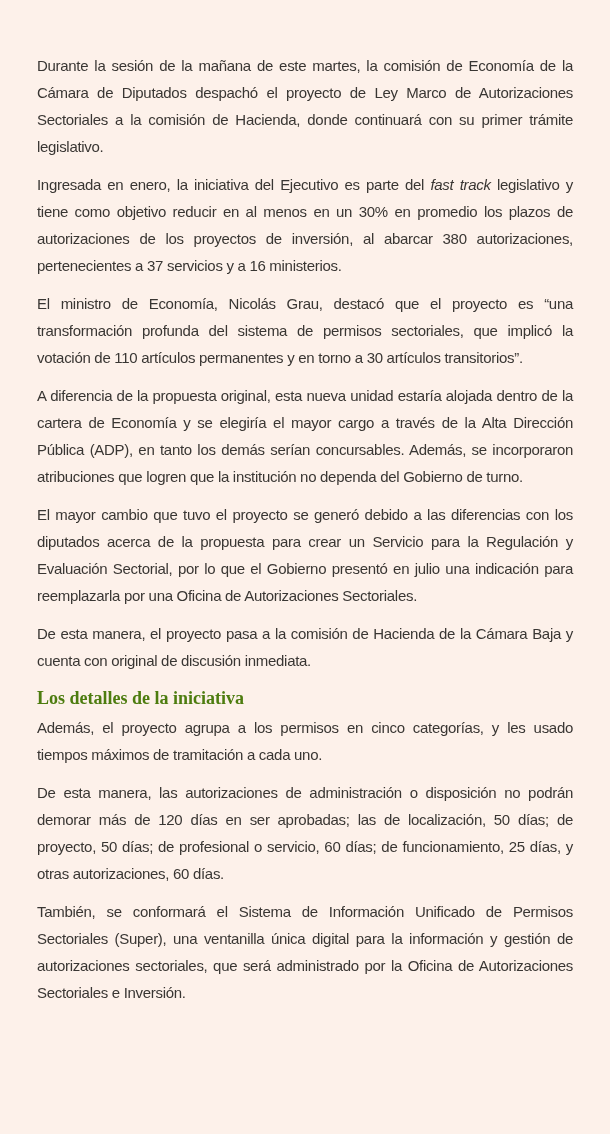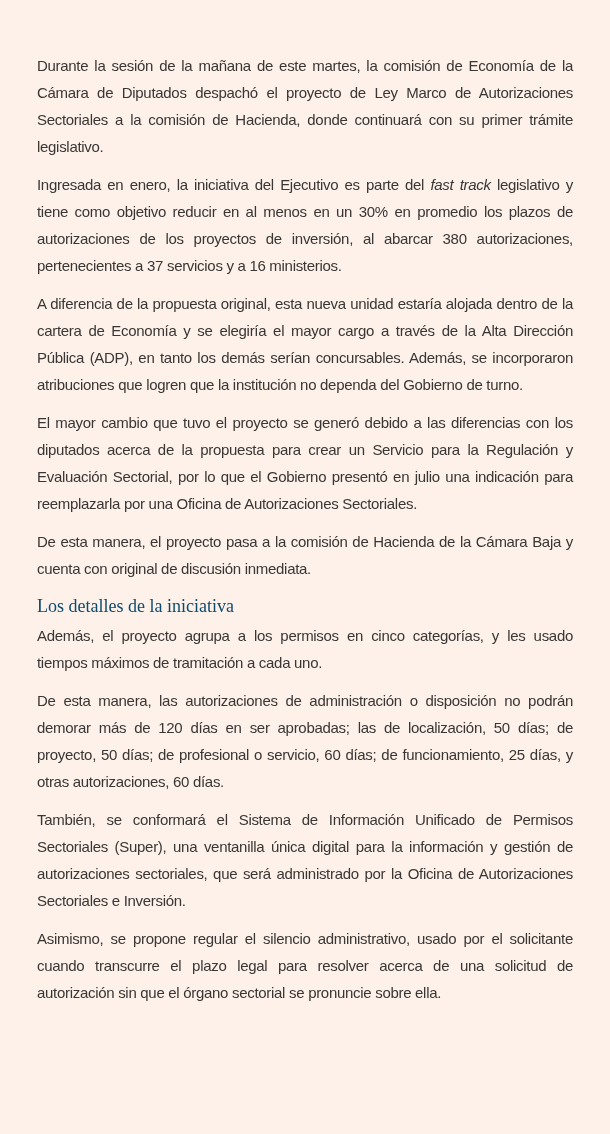--- a/index.html
+++ b/index.html
@@ -30,49 +30,49 @@
     text-justify: inter-word;
   }
   .article p.gap-before {
     margin-top: 10px;
   }
   .article em.inline-italic {
   }
   .section-heading {
     font-family: "Liberation Serif", serif;
     font-size: 18px;
-    font-weight: 400;
+    font-weight: 700;
     line-height: 27px;
     letter-spacing: 0;
-    color: #0c4a6e;
+    color: #4d7c0f;
     margin: 0 0 2px 0;
     text-align: left;
   }
 </style>
 </head>
 <body>
 
 <div class="page">
   <article class="article">
 
     <p>Durante la sesión de la mañana de este martes, la comisión de Economía de la Cámara de Diputados despachó el proyecto de Ley Marco de Autorizaciones Sectoriales a la comisión de Hacienda, donde continuará con su primer trámite legislativo.</p>
 
     <p><span>Ingresada en enero, la iniciativa del Ejecutivo es parte del </span><em class="inline-italic">fast track</em><span> legislativo y tiene como objetivo reducir en al menos en un 30% en promedio los plazos de autorizaciones de los proyectos de inversión, al abarcar 380 autorizaciones, pertenecientes a 37 servicios y a 16 ministerios.</span></p>
 
+    <p>El ministro de Economía, Nicolás Grau, destacó que el proyecto es “una transformación profunda del sistema de permisos sectoriales, que implicó la votación de 110 artículos permanentes y en torno a 30 artículos transitorios”.</p>
 
     <p>A diferencia de la propuesta original, esta nueva unidad estaría alojada dentro de la cartera de Economía y se elegiría el mayor cargo a través de la Alta Dirección Pública (ADP), en tanto los demás serían concursables. Además, se incorporaron atribuciones que logren que la institución no dependa del Gobierno de turno.</p>
 
     <p>El mayor cambio que tuvo el proyecto se generó debido a las diferencias con los diputados acerca de la propuesta para crear un Servicio para la Regulación y Evaluación Sectorial, por lo que el Gobierno presentó en julio una indicación para reemplazarla por una Oficina de Autorizaciones Sectoriales.</p>
 
     <p class="gap-before">De esta manera, el proyecto pasa a la comisión de Hacienda de la Cámara Baja y cuenta con original de discusión inmediata.</p>
 
     <h2 class="section-heading">Los detalles de la iniciativa</h2>
 
     <p>Además, el proyecto agrupa a los permisos en cinco categorías, y les usado tiempos máximos de tramitación a cada uno.</p>
 
     <p>De esta manera, las autorizaciones de administración o disposición no podrán demorar más de 120 días en ser aprobadas; las de localización, 50 días; de proyecto, 50 días; de profesional o servicio, 60 días; de funcionamiento, 25 días, y otras autorizaciones, 60 días.</p>
 
     <p>También, se conformará el Sistema de Información Unificado de Permisos Sectoriales (Super), una ventanilla única digital para la información y gestión de autorizaciones sectoriales, que será administrado por la Oficina de Autorizaciones Sectoriales e Inversión.</p>
 
-    <p>Asimismo, se propone regular el silencio administrativo, usado por el solicitante cuando transcurre el plazo legal para resolver acerca de una solicitud de autorización sin que el órgano sectorial se pronuncie sobre ella.</p>
 
   </article>
 </div>
 
 </body></html>

